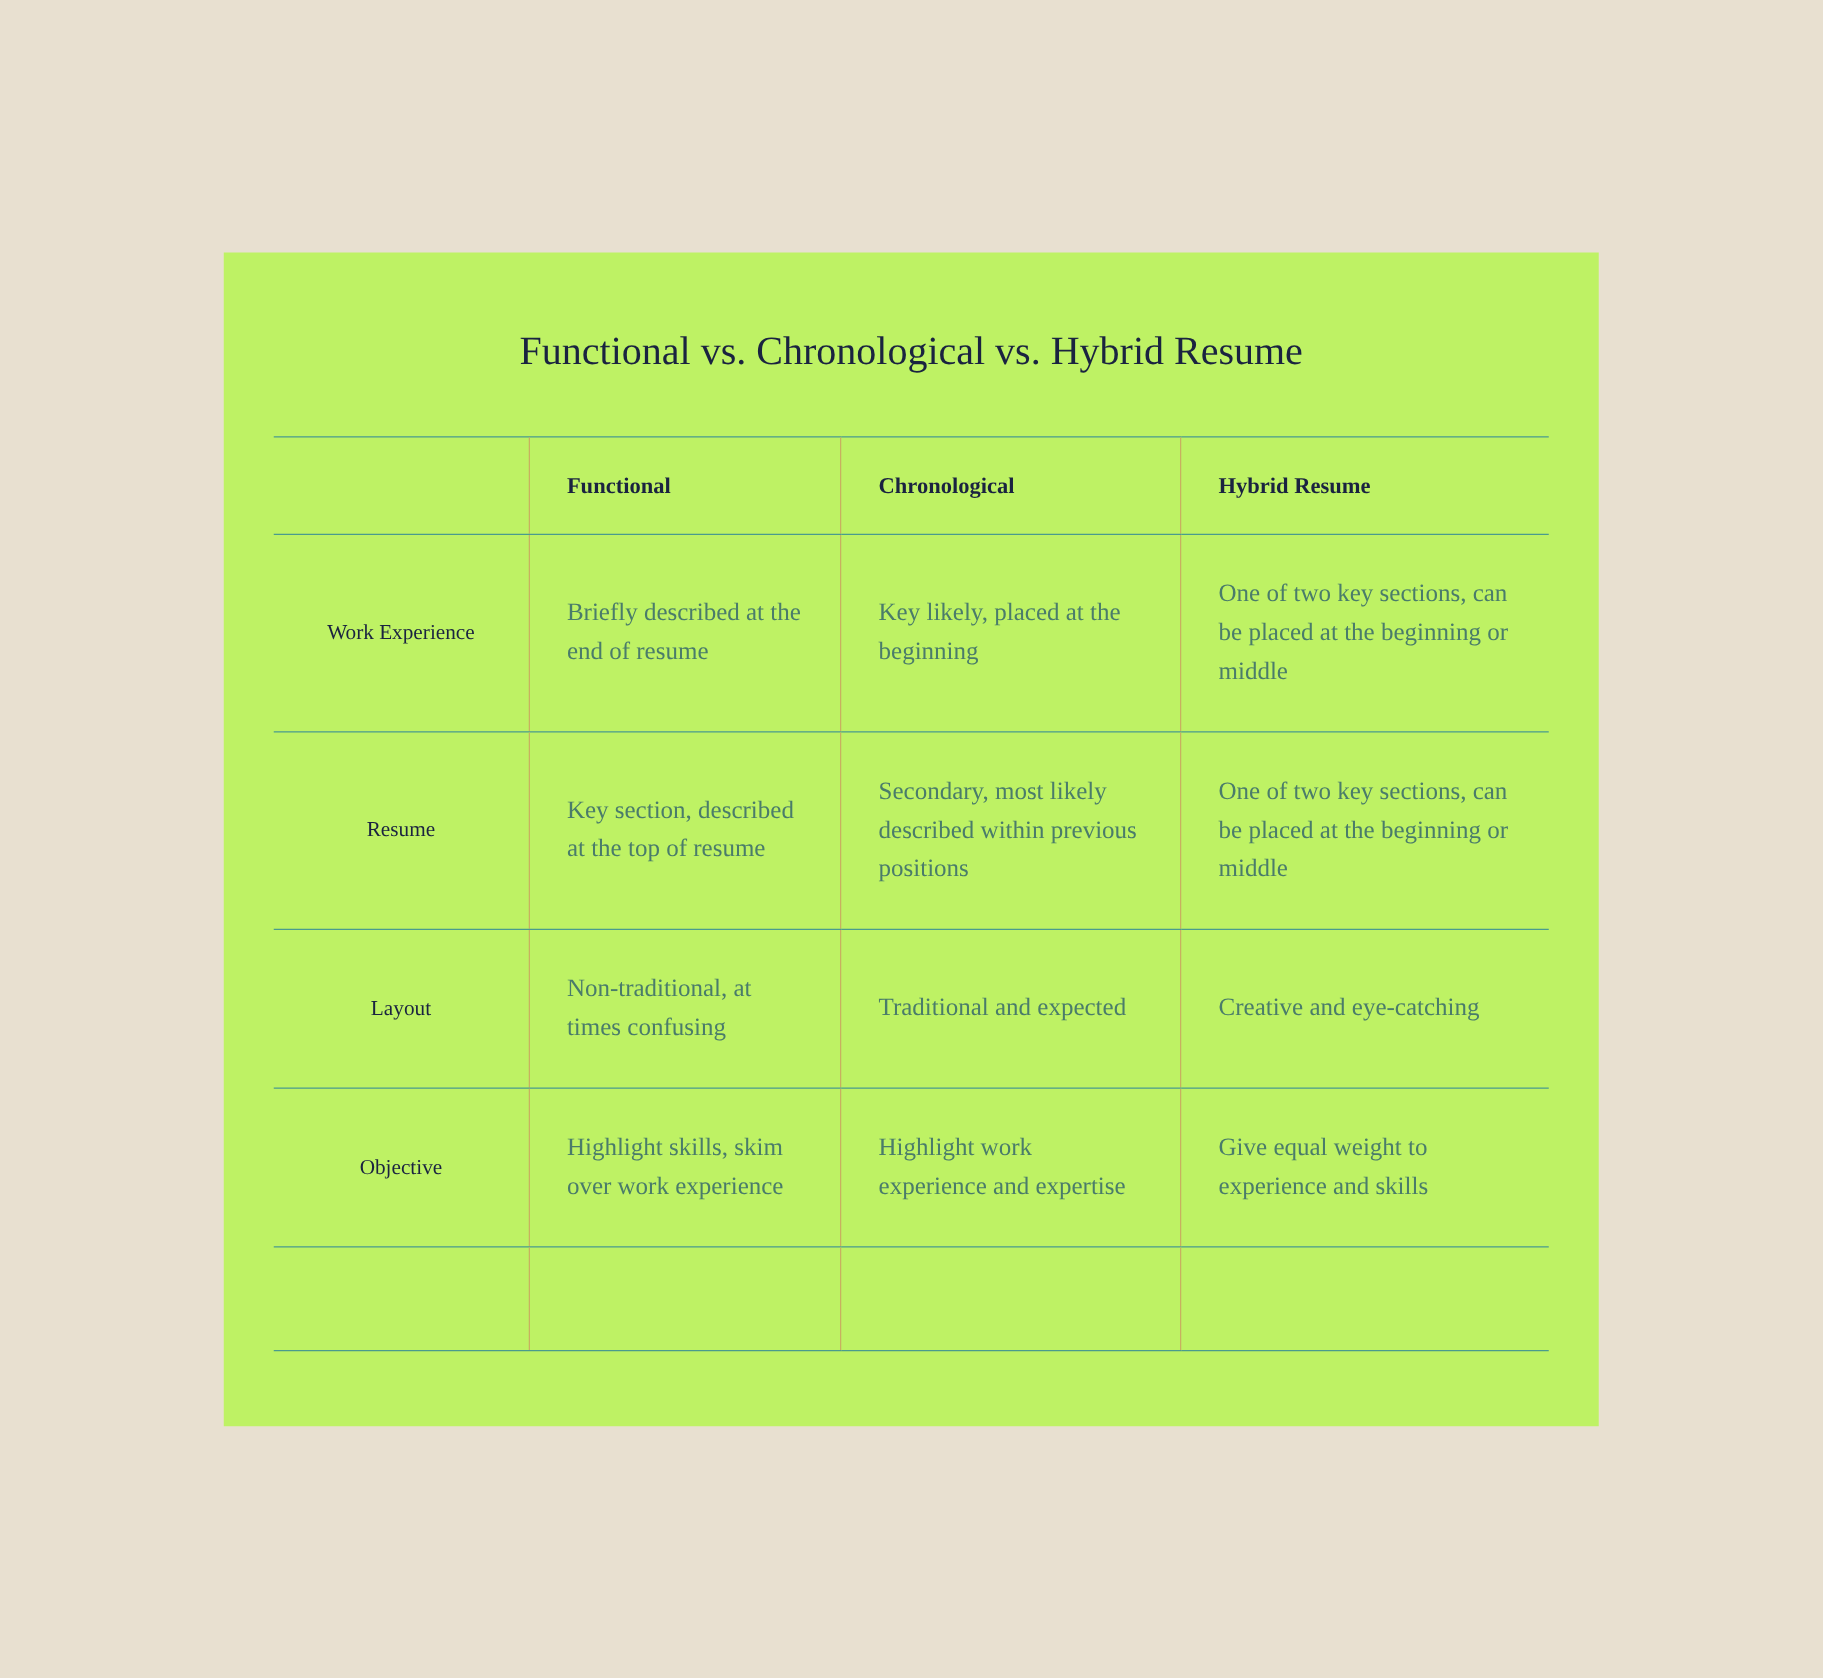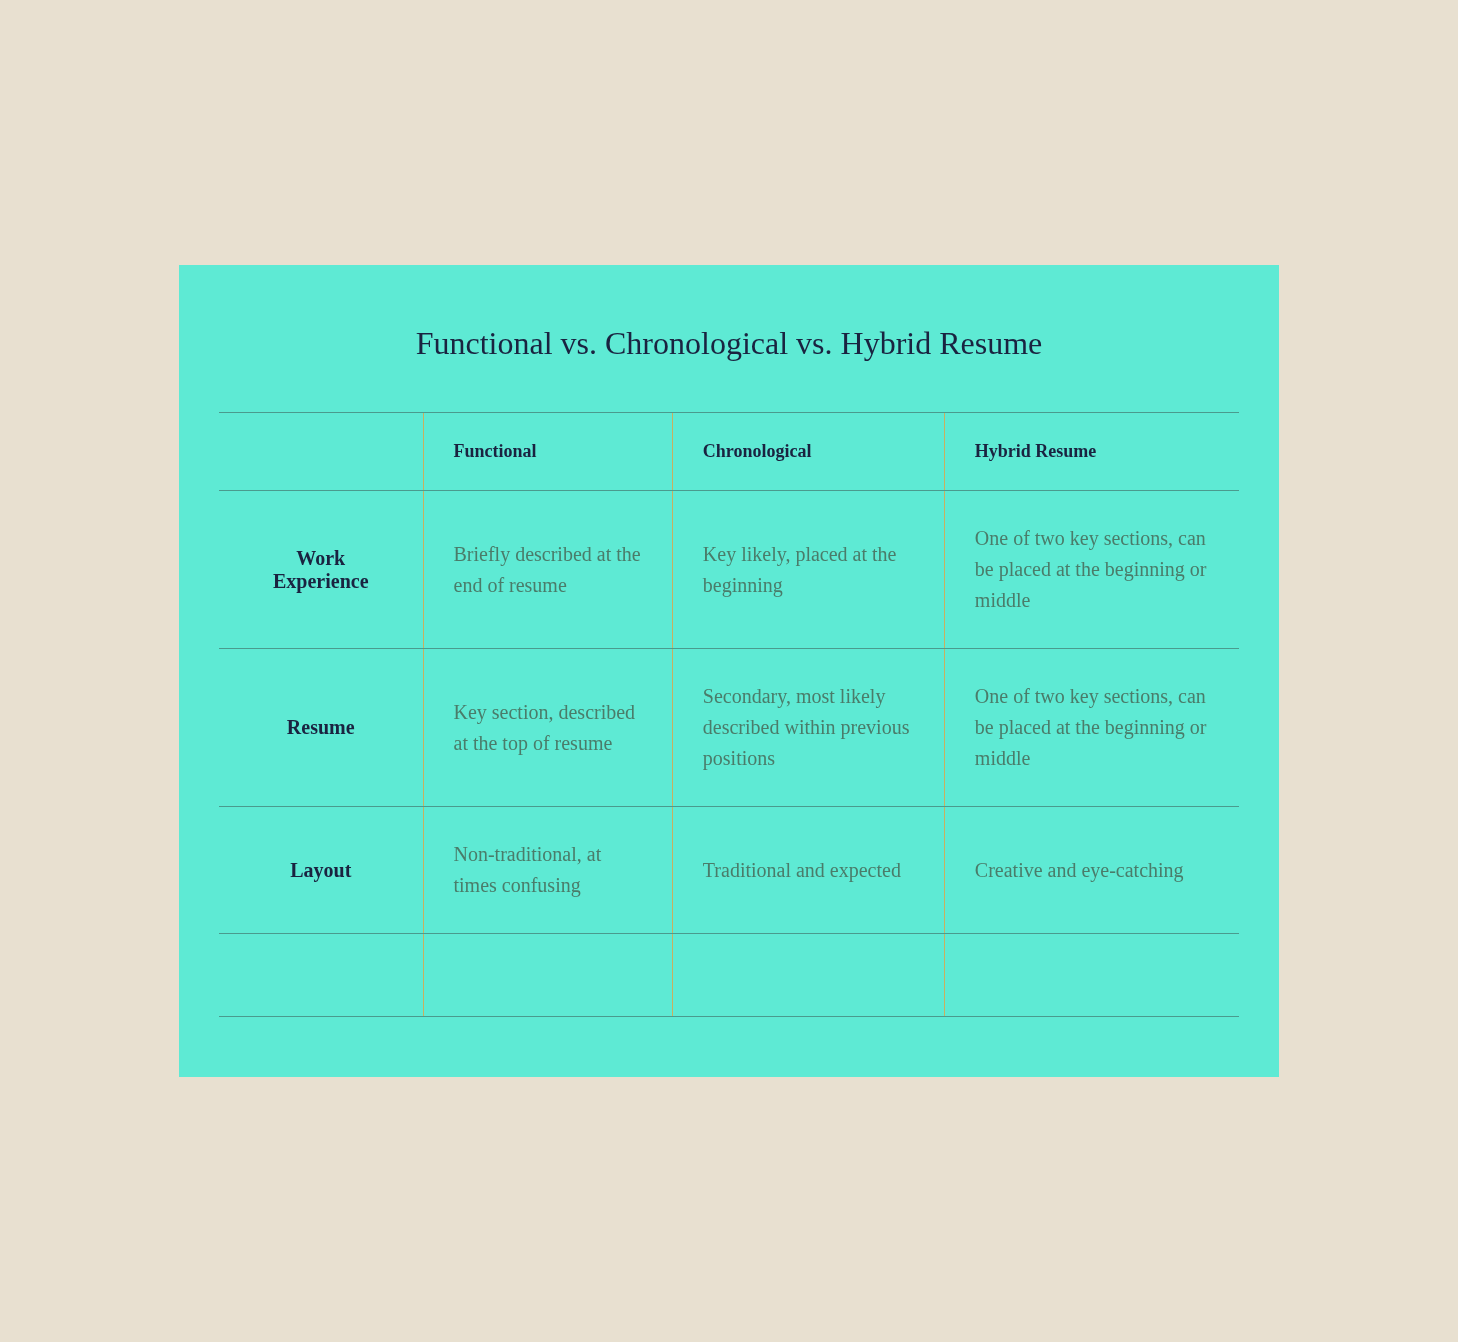--- a/index.html
+++ b/index.html
@@ -11,21 +11,21 @@
     body {
       background-color: #e8e0d0;
       display: flex;
       justify-content: center;
       align-items: center;
       min-height: 100vh;
       font-family: Georgia, 'Times New Roman', serif;
     }
 
     .container {
-      background-color: #5eead4;
+      background-color: #bef264;
       width: 1100px;
       padding: 60px 40px 60px 40px;
     }
 
     .page-title {
       text-align: center;
       color: #1a2340;
       font-size: 32px;
       font-weight: 400;
       font-family: Georgia, serif;
@@ -76,23 +76,23 @@
 
     .col-header-chronological {
       width: 240px;
     }
 
     .col-header-hybrid {
       width: 260px;
     }
 
     .row-label {
-      font-weight: 700;
+      font-weight: 400;
       color: #1a2340;
-      font-size: 20px;
+      font-size: 17px;
       font-family: Georgia, serif;
       vertical-align: middle;
     }
 
     .cell-content {
       color: #4a7c6a;
       font-size: 20px;
       line-height: 1.55;
       font-family: Georgia, serif;
       vertical-align: middle;
@@ -144,20 +144,26 @@
           <td class="cell-content">Key section, described at the top of resume</td>
           <td class="cell-content">Secondary, most likely described within previous positions</td>
           <td class="cell-content">One of two key sections, can be placed at the beginning or middle</td>
         </tr>
         <tr>
           <th class="row-label">Layout</th>
           <td class="cell-content">Non-traditional, at times confusing</td>
           <td class="cell-content">Traditional and expected</td>
           <td class="cell-content">Creative and eye-catching</td>
         </tr>
+        <tr>
+          <th class="row-label">Objective</th>
+          <td class="cell-content">Highlight skills, skim over work experience</td>
+          <td class="cell-content">Highlight work experience and expertise</td>
+          <td class="cell-content">Give equal weight to experience and skills</td>
+        </tr>
         <tr class="empty-row">
           <th>&nbsp;</th>
           <td>&nbsp;</td>
           <td>&nbsp;</td>
           <td>&nbsp;</td>
         </tr>
       </tbody>
   </table>
 </div>
 

